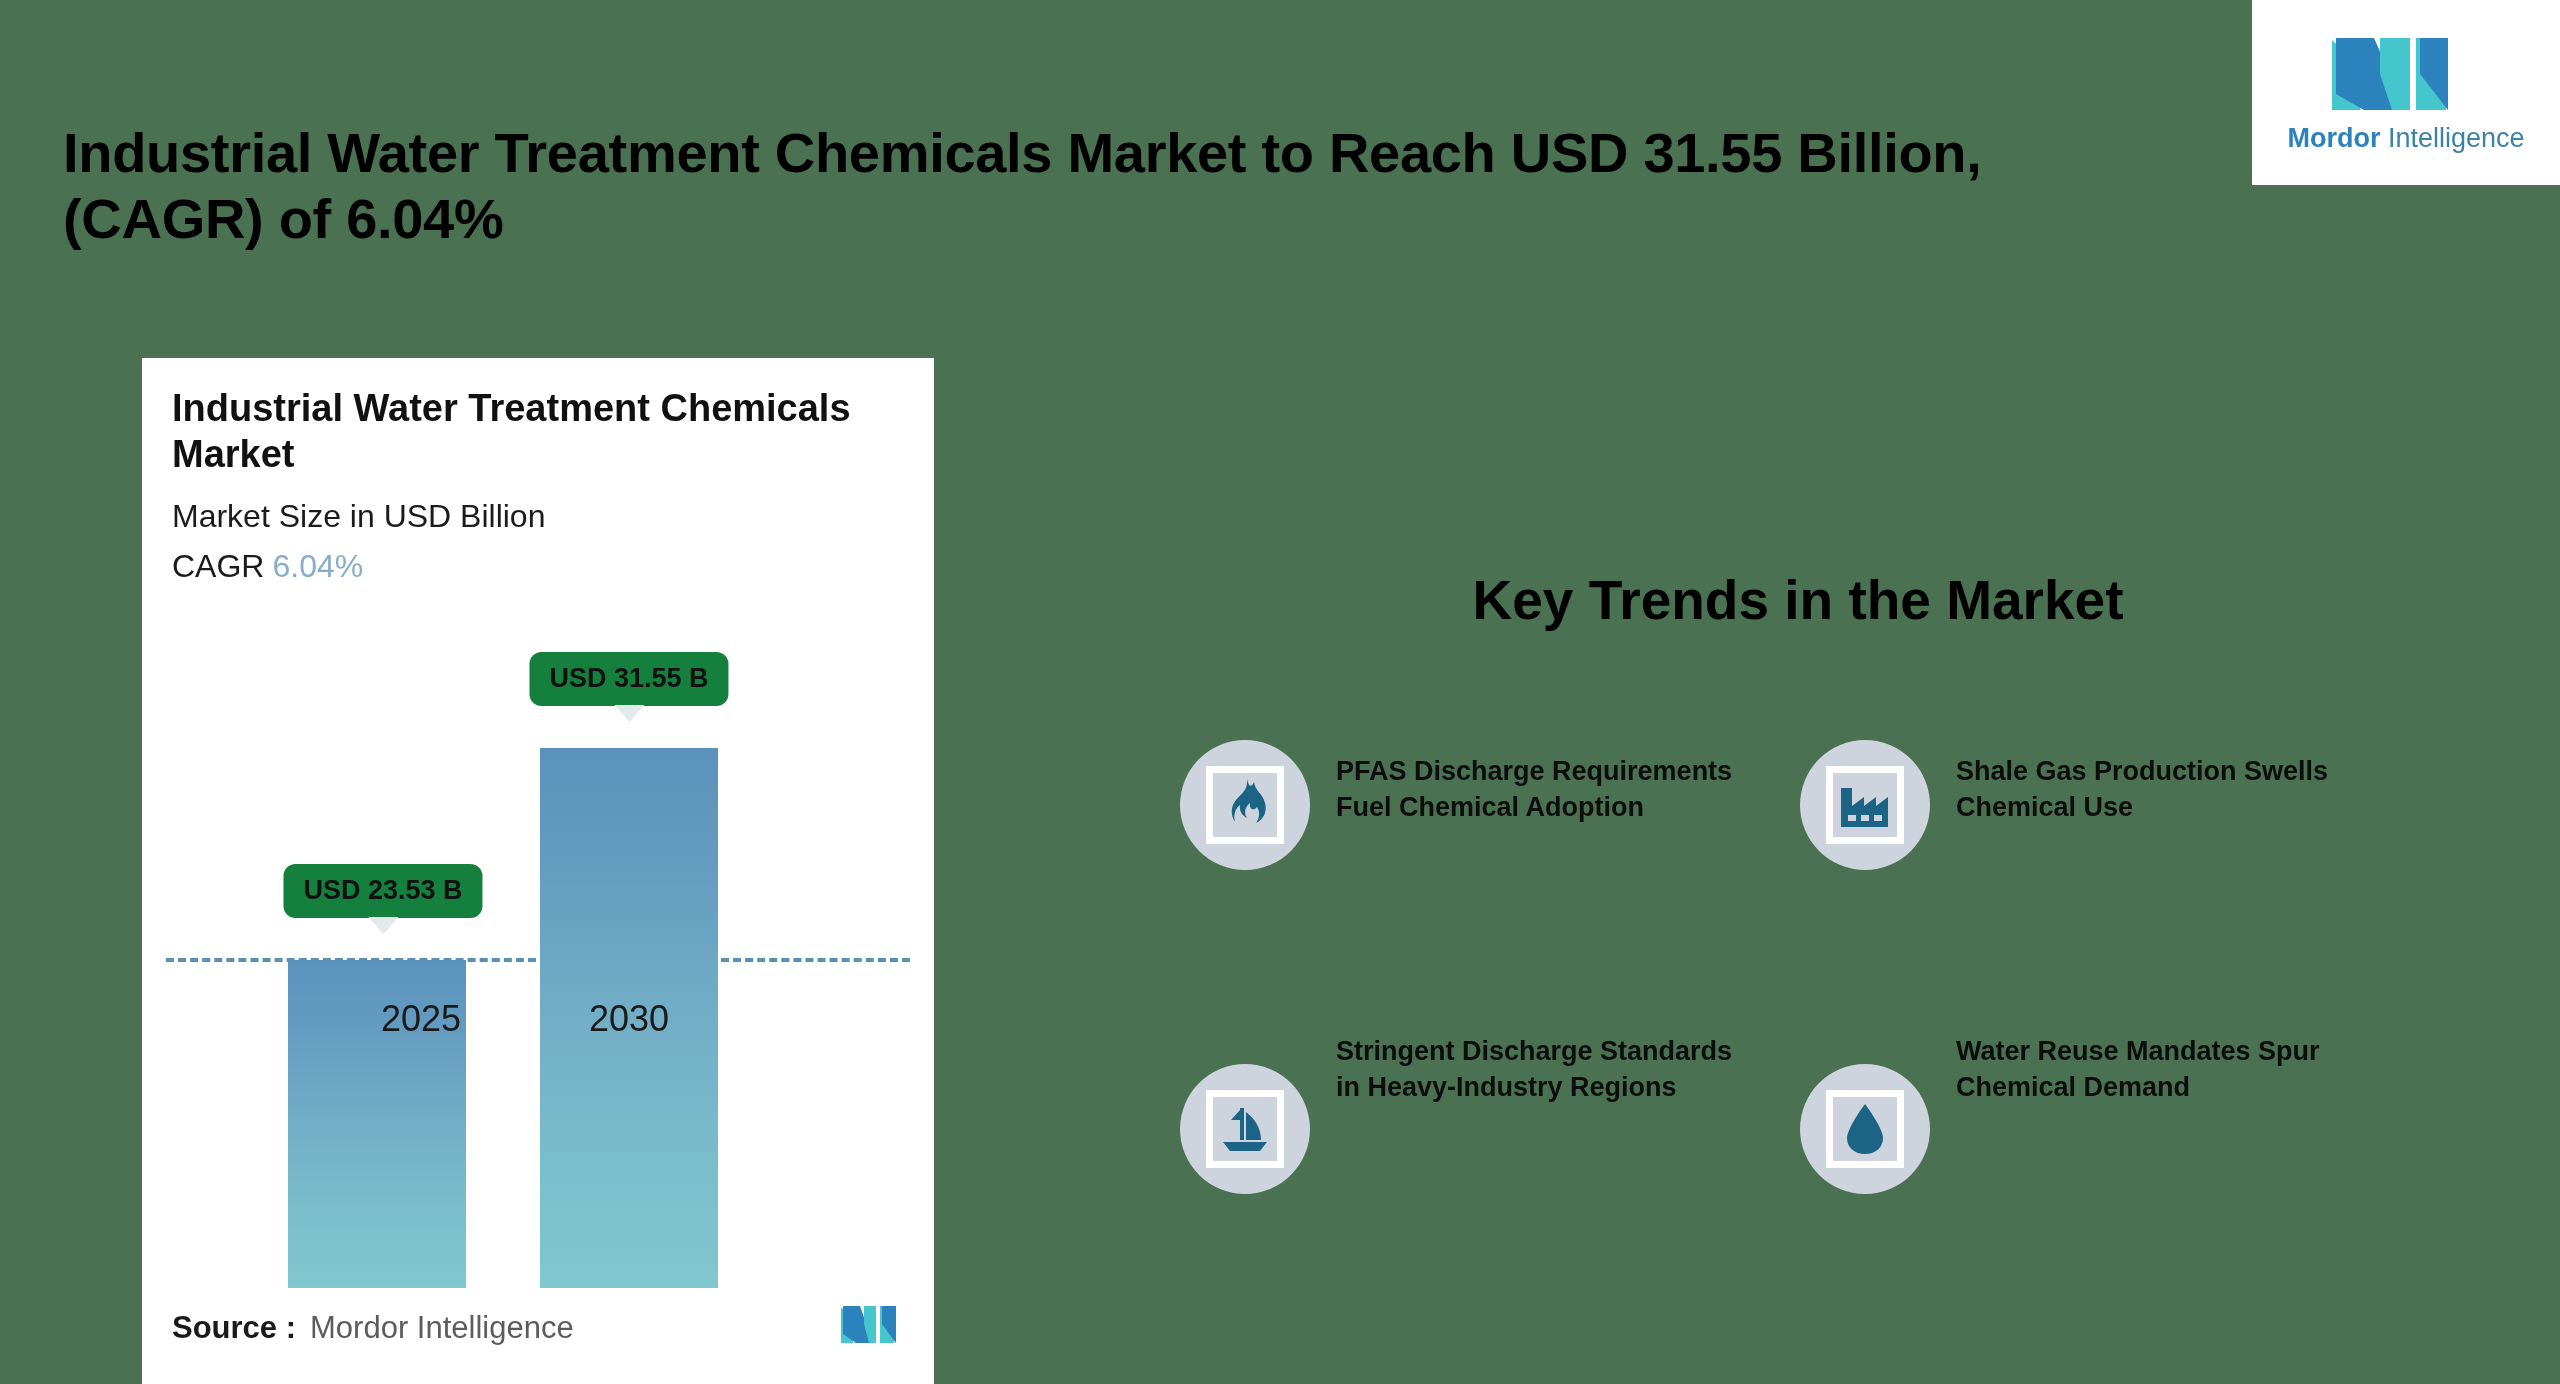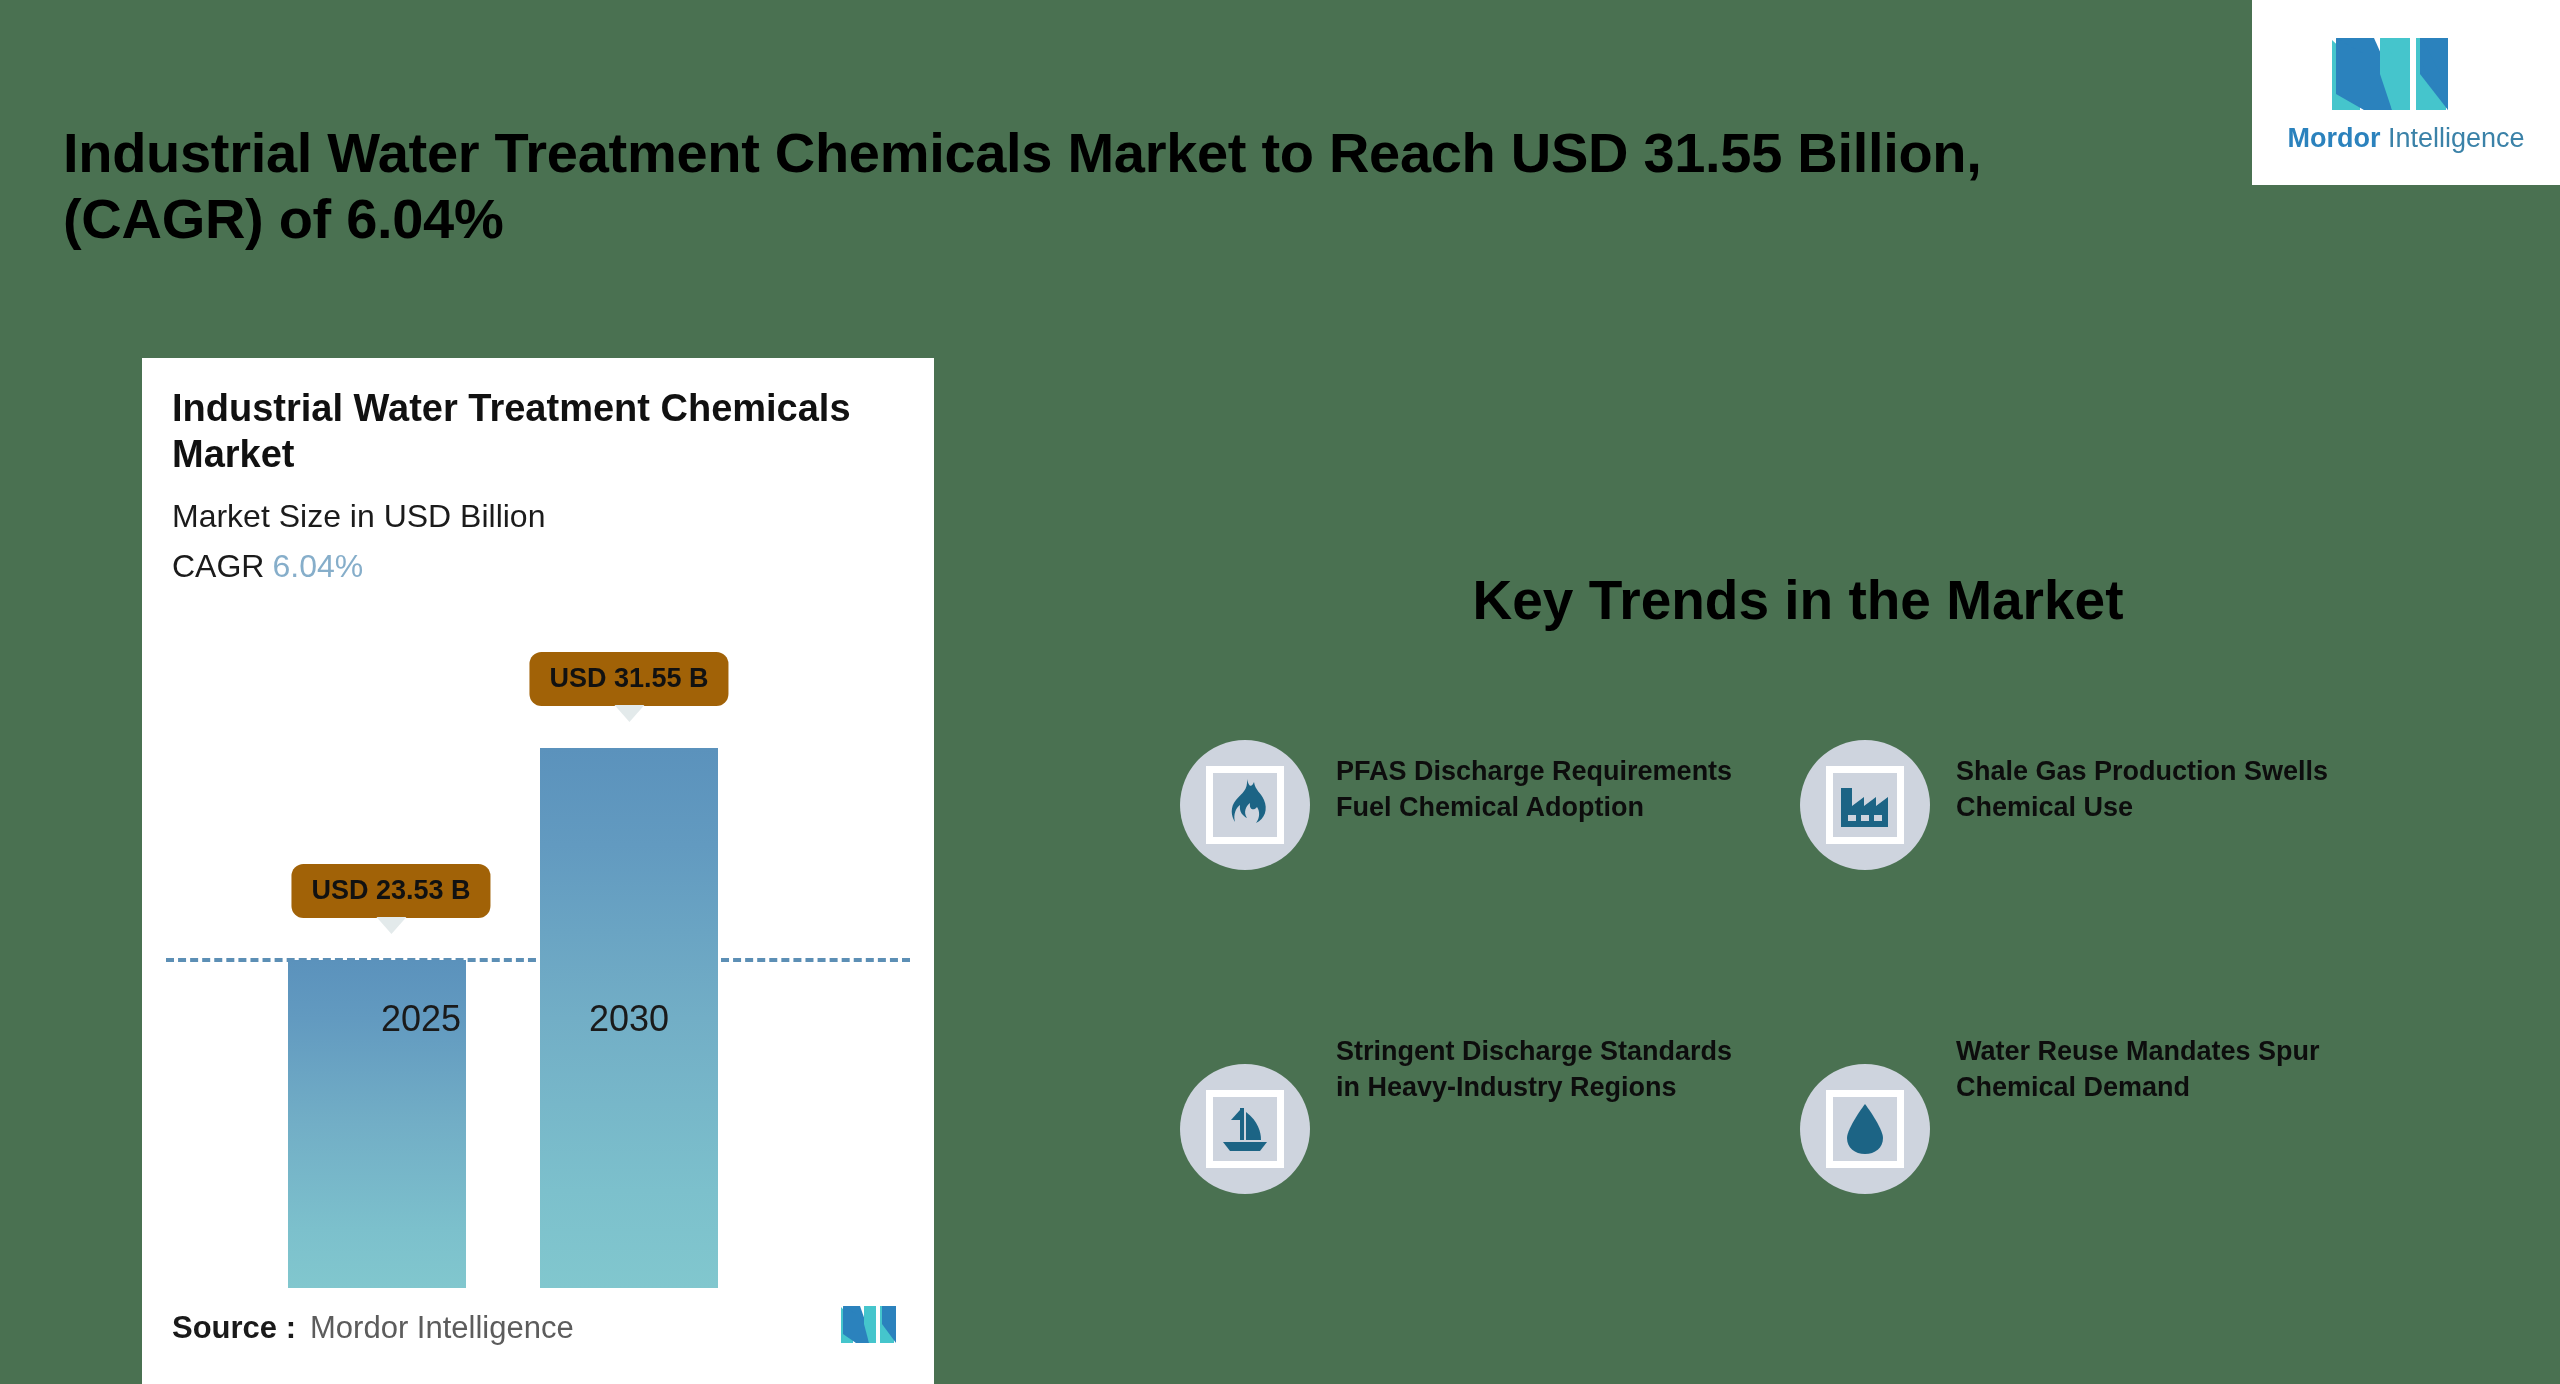--- a/index.html
+++ b/index.html
@@ -114,21 +114,21 @@
     height: 0;
     border-top: 4px dashed #5c8fb5;
   }
   .bar {
     position: absolute;
     bottom: 0;
     background: linear-gradient(180deg, #5b92bc 0%, #629ac0 18%, #72aec6 50%, #7cc0cc 82%, #81c7ce 100%);
   }
   .bar-label {
     position: absolute;
-    background: #a16207;
+    background: #15803d;
     border-radius: 12px;
     padding: 11px 20px 12px 20px;
     font-size: 27px;
     font-weight: bold;
     color: #111111;
     white-space: nowrap;
     transform: translateX(-50%);
   }
   .bar-label::after {
     content: "";
@@ -269,21 +269,21 @@
   <div class="card-sub">Market Size in USD Billion</div>
   <div class="card-cagr">
     <span>CAGR</span><span class="cagr-val">6.04%</span>
   </div>
 
   <div class="plot">
 
     <div class="dashed-line" style="top:350px"></div>
 
     <div class="bar" style="left:146px; width:178px; height:328px;"></div>
-    <div class="bar-label" style="left:249px; top:256px;">USD 23.53 B</div>
+    <div class="bar-label" style="left:241px; top:256px;">USD 23.53 B</div>
     <div class="x-label" style="left:235px; top:390px;margin-left:44px;">2025</div>
 
     <div class="bar" style="left:398px; width:178px; height:540px;"></div>
     <div class="bar-label" style="left:487px; top:44px;">USD 31.55 B</div>
     <div class="x-label" style="left:487px; top:390px;">2030</div>
 
   </div>
 
   <div class="source-row">
     <span class="source-label">Source :</span>

